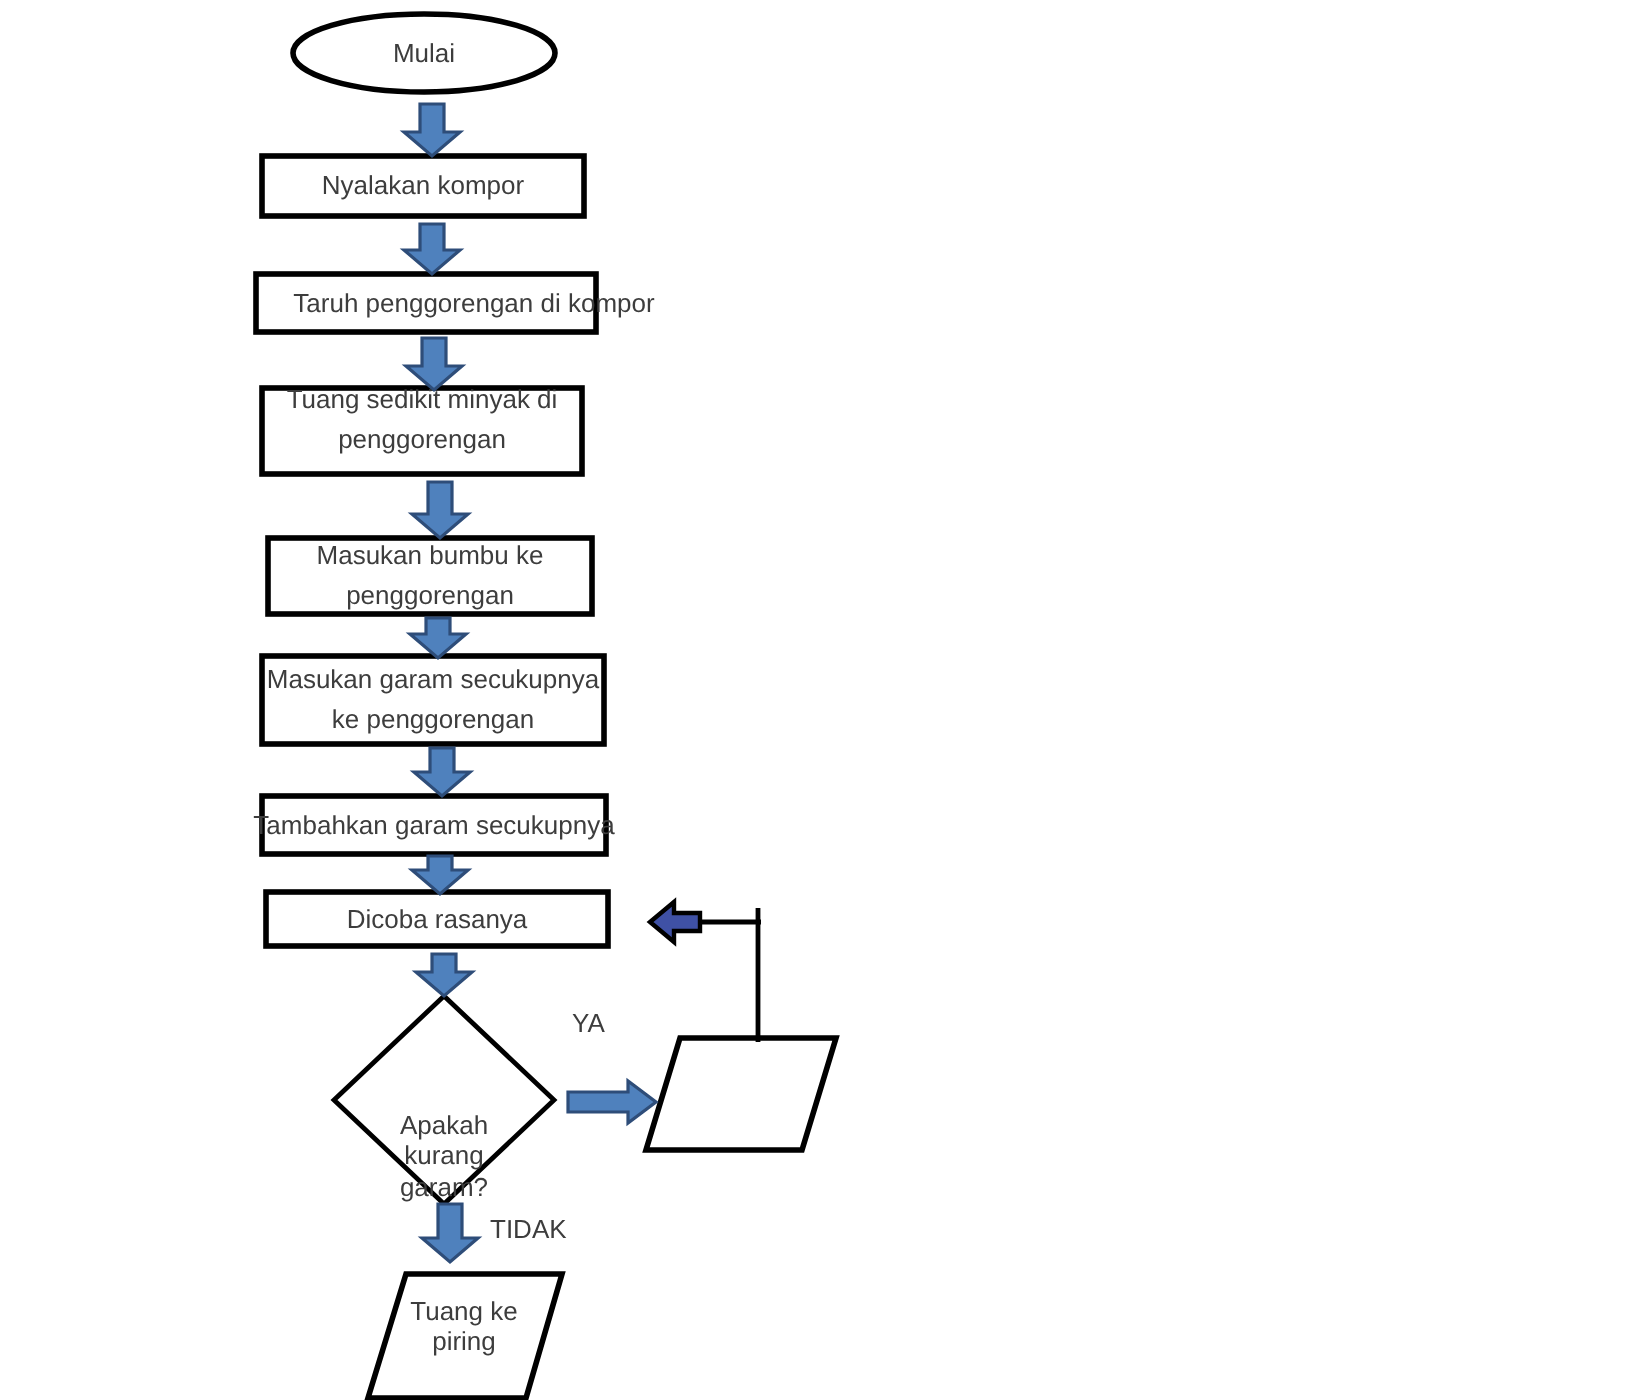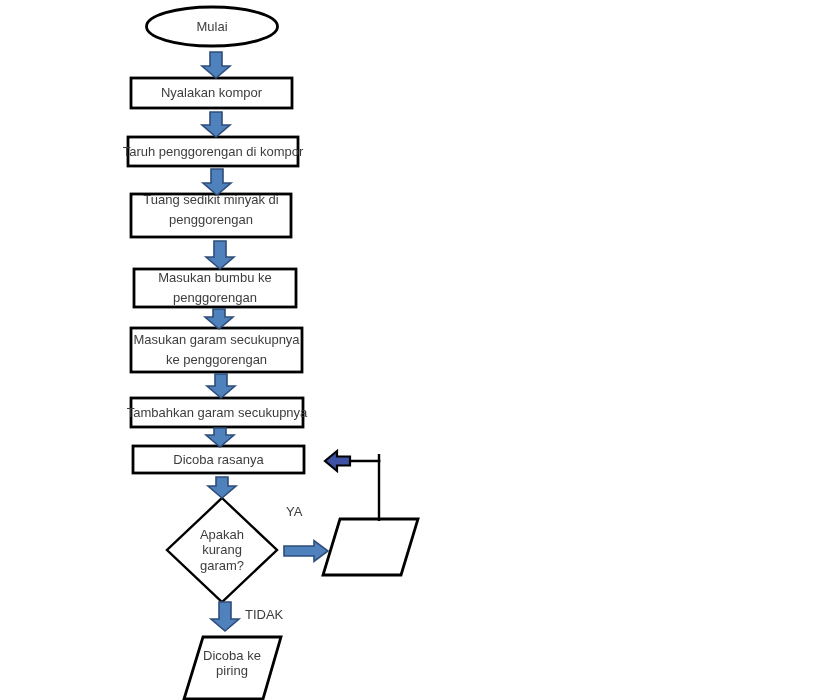--- a/index.html
+++ b/index.html
@@ -63,34 +63,34 @@
     <path class="block-arrow" d="M216,477 H228 V486 H236 L222,498 L208,486 H216 Z"></path>
     <path class="block-arrow" d="M219,602 H231 V619 H239 L225,631 L211,619 H219 Z"></path>
 
     <path class="block-arrow" d="M284,546 H314 V540.5 L328,551 L314,561.5 V556 H284 Z"></path>
   </svg>
 
   <div class="lbl nowrap" style="left:146px; top:7px; width:132px; height:39px;">Mulai</div>
 
   <div class="lbl nowrap" style="left:131px; top:78px; width:161px; height:30px;text-align:center;">Nyalakan kompor</div>
 
-  <div class="lbl nowrap" style="left:128px; top:137px; width:170px; height:29px;">Taruh penggorengan di kompor</div>
+  <div class="lbl nowrap" style="left:128px; top:137px; width:170px; height:29px;padding-left:24px;">Taruh penggorengan di kompor</div>
 
   <div class="lbl" style="left:131px; top:194px; width:160px; height:32px;">Tuang sedikit minyak di penggorengan</div>
 
   <div class="lbl" style="left:134px; top:269px; width:162px; height:38px;">Masukan bumbu ke penggorengan</div>
 
   <div class="lbl" style="left:131px; top:328px; width:171px; height:44px;">Masukan garam secukupnya ke penggorengan</div>
 
   <div class="lbl nowrap" style="left:131px; top:398px; width:172px; height:29px;text-align:right;">Tambahkan garam secukupnya</div>
 
   <div class="lbl nowrap" style="left:133px; top:446px; width:171px; height:27px;">Dicoba rasanya</div>
 
-  <div class="lbl lh-sm" style="left:192px; top:498px; width:60px; height:104px;">Apakah kurang garam?</div>
+  <div class="lbl lh-sm" style="left:192px; top:526px; width:60px; height:104px;">Apakah kurang garam?</div>
 
 
-  <div class="lbl lh-sm" style="left:202px; top:637px; width:60px; height:52px;">Dicoba ke piring</div>
+  <div class="lbl lh-sm" style="left:202px; top:637px; width:60px; height:52px;">Tuang ke piring</div>
 
   <span class="tag" style="left:286px; top:504px;">YA</span>
 
   <span class="tag" style="left:245px; top:607px;">TIDAK</span>
 
 </div>
 
 </body></html>

